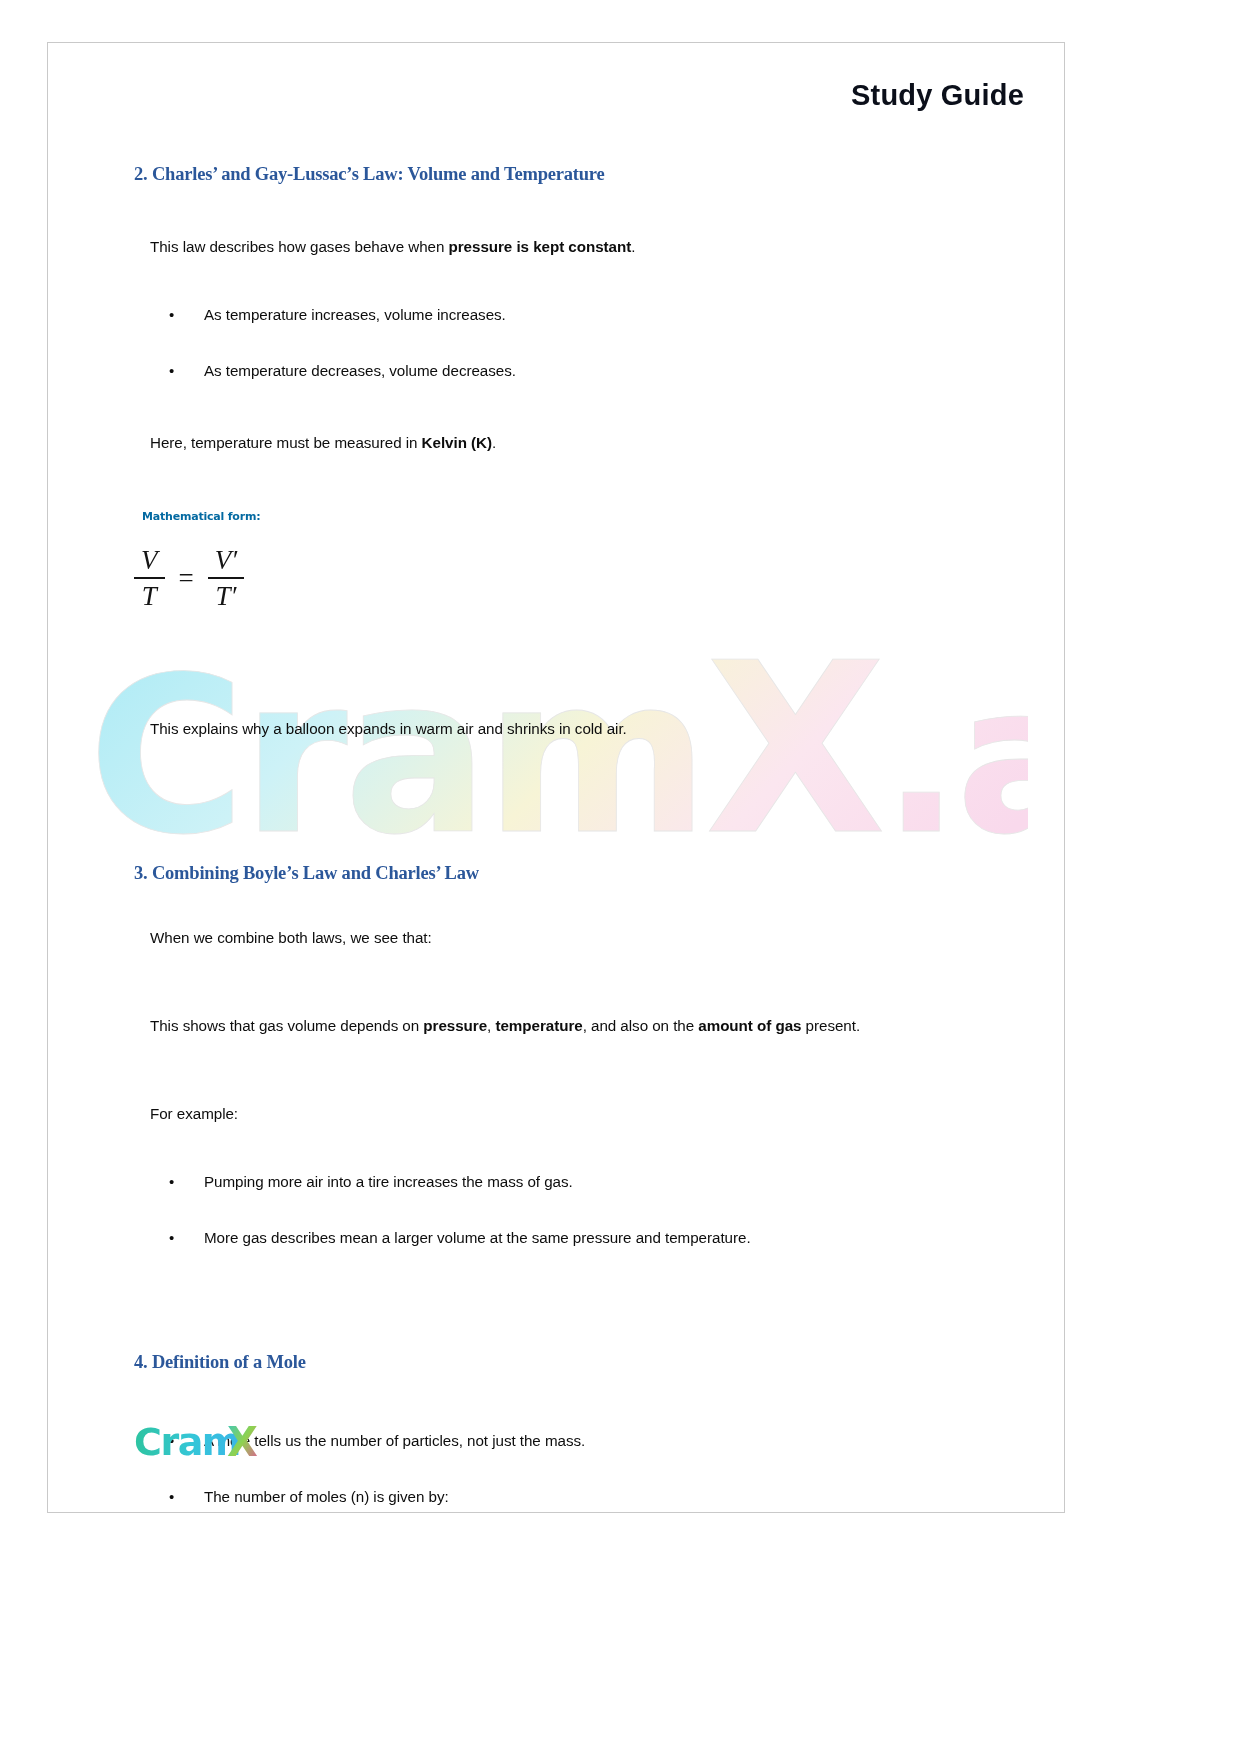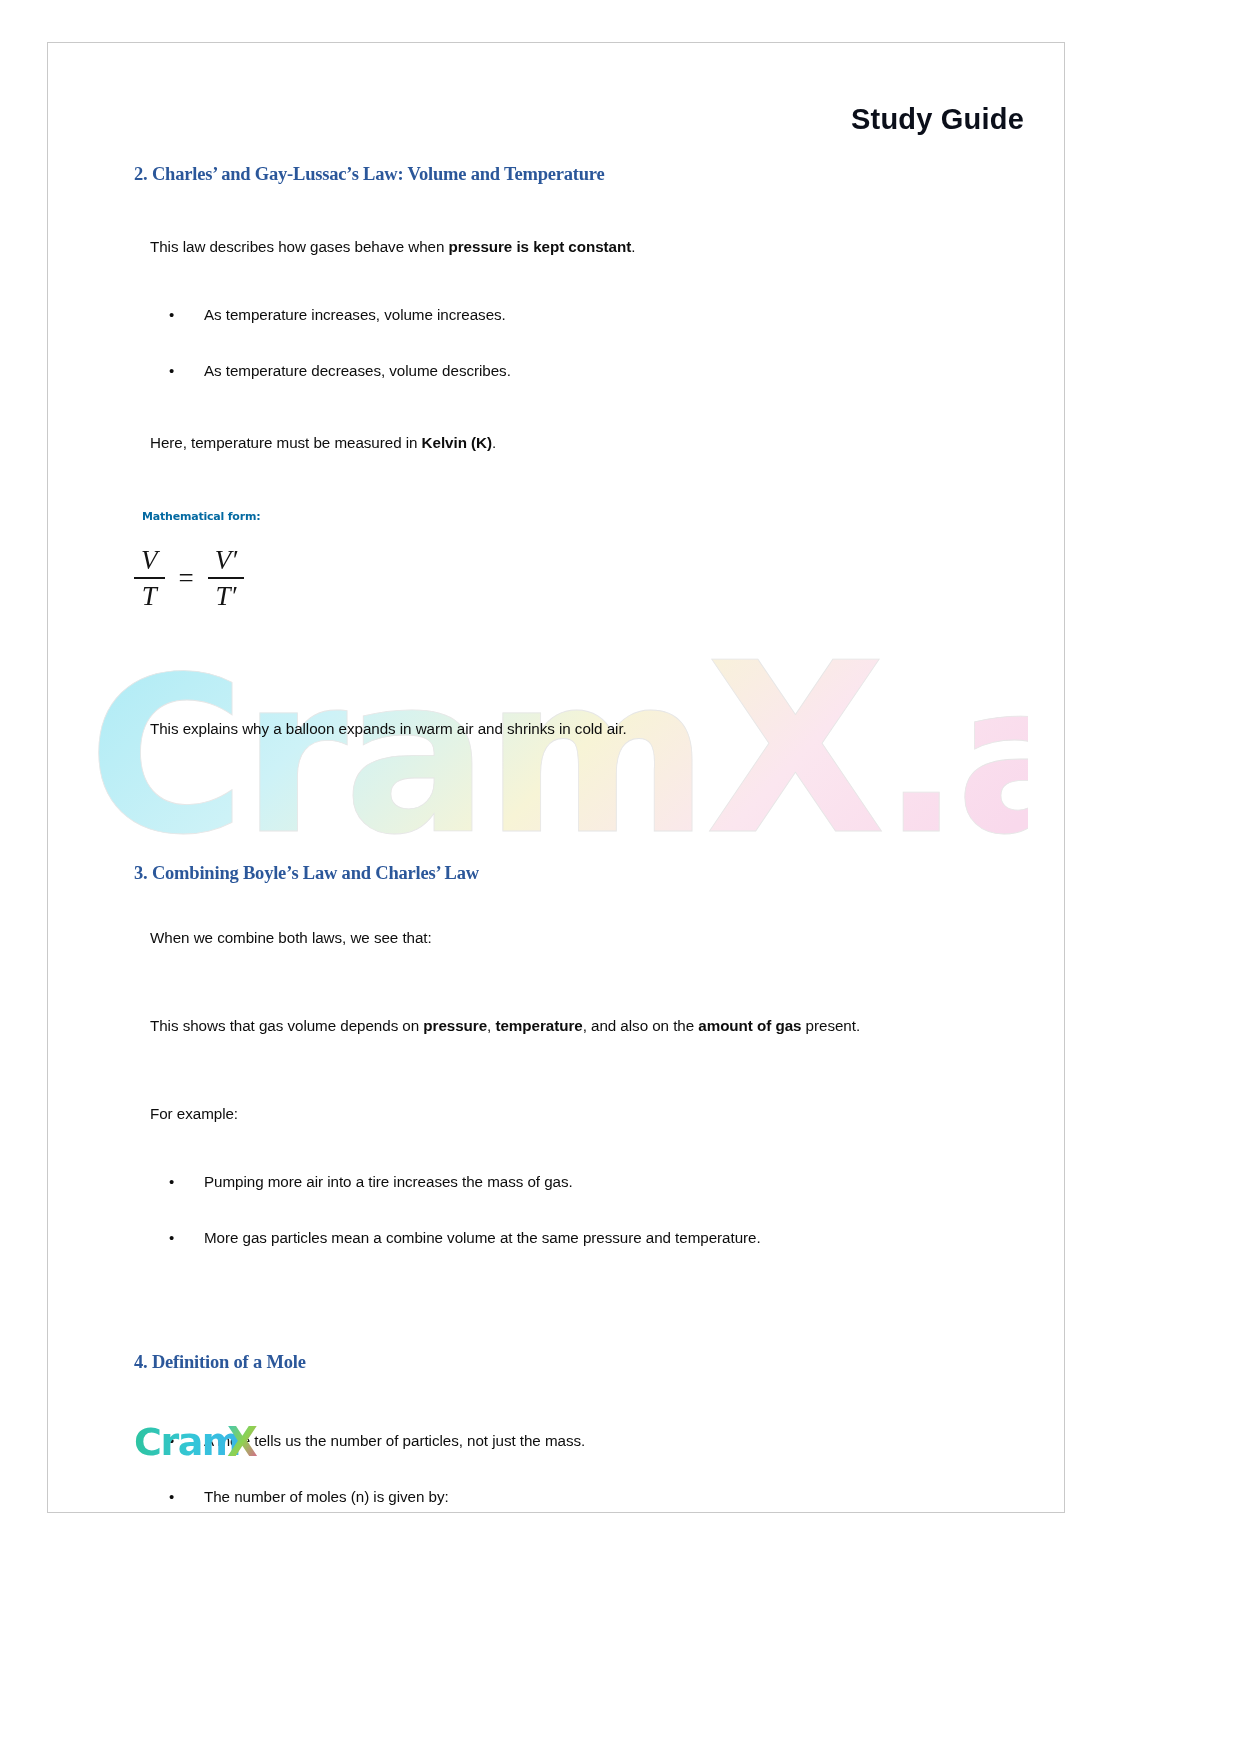--- a/index.html
+++ b/index.html
@@ -39,21 +39,20 @@
     pointer-events: none;
     z-index: 1;
   }
   .watermark svg { display: block; width: 100%; height: 100%; }
 
   
   .doc-header {
     position: absolute;
     top: 36px; right: 40px;
     z-index: 3;
-    margin-top: 24px;
   }
   .doc-title {
     font-size: 29px;
     font-weight: bold;
     color: #0b0f1a;
     letter-spacing: 0.2px;
     text-align: right;
     white-space: nowrap;
   }
 
@@ -198,21 +197,21 @@
       </p>
 
       <div class="sp-30"></div>
 
       <ul class="bullets">
         <li>
           <span class="bullet-dot">•</span><span>As </span><b>temperature increases</b><span>, </span><b>volume increases</b><span>.</span>
         </li>
         <div class="sp-34"></div>
         <li>
-          <span class="bullet-dot">•</span><span>As </span><b>temperature decreases</b><span>, </span><b>volume describes</b><span>.</span>
+          <span class="bullet-dot">•</span><span>As </span><b>temperature decreases</b><span>, </span><b>volume decreases</b><span>.</span>
         </li>
       </ul>
 
       <div class="sp-34"></div>
 
       <p class="body-text">
         <span>Here, temperature must be measured in </span><b>Kelvin (K)</b><span>.</span>
       </p>
 
       <div class="sp-40"></div>
@@ -260,21 +259,21 @@
       <p class="body-text">For example:</p>
 
       <div class="sp-30"></div>
 
       <ul class="bullets">
         <li>
           <span class="bullet-dot">•</span><span>Pumping more air into a tire increases the </span><b>mass of gas</b><span>.</span>
         </li>
         <div class="sp-34"></div>
         <li>
-          <span class="bullet-dot">•</span><span>More gas particles mean a combine volume at the same pressure and temperature.</span><b></b><span></span>
+          <span class="bullet-dot">•</span><span>More gas describes mean a larger volume at the same pressure and temperature.</span><b></b><span></span>
         </li>
       </ul>
 
       <div class="sp-76"></div>
       <div class="sp-26"></div>
 
       
       <h2 class="section-heading">4. Definition of a Mole</h2>
 
       <div class="sp-26"></div>

